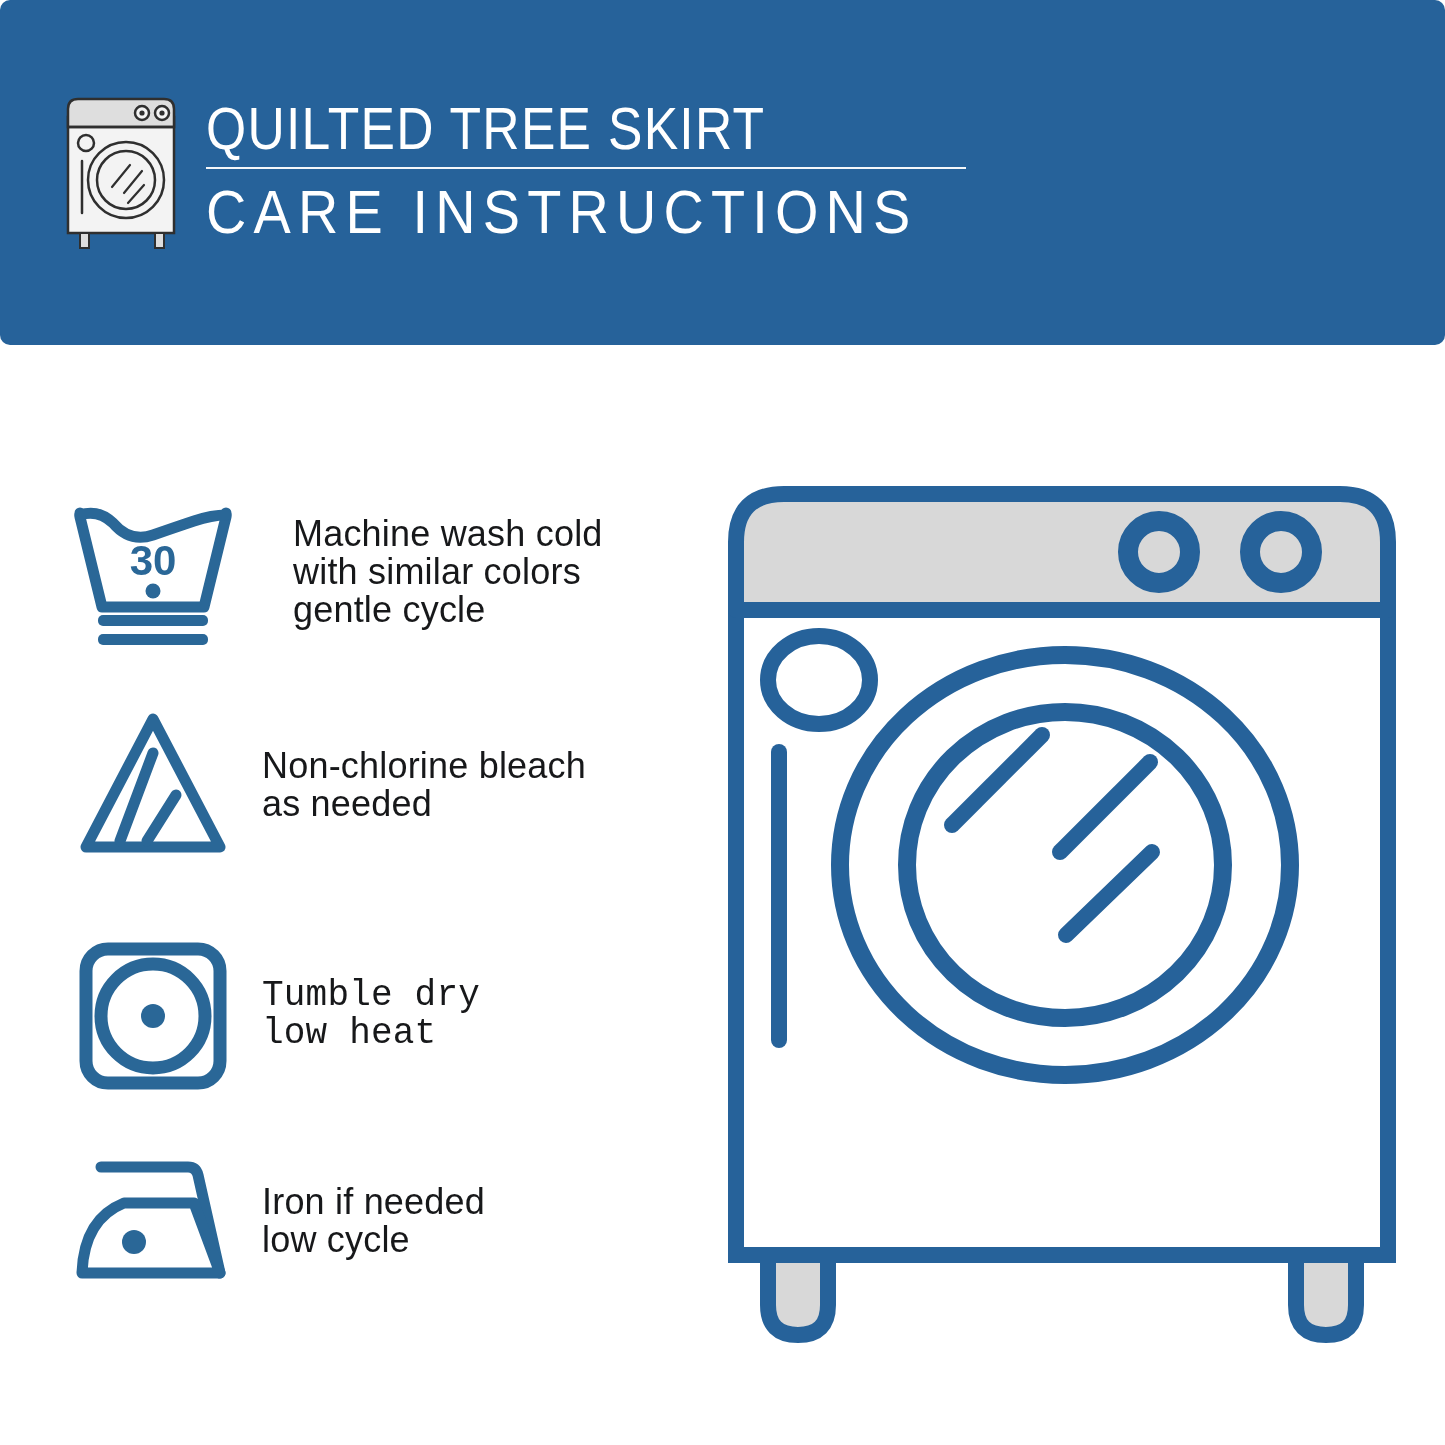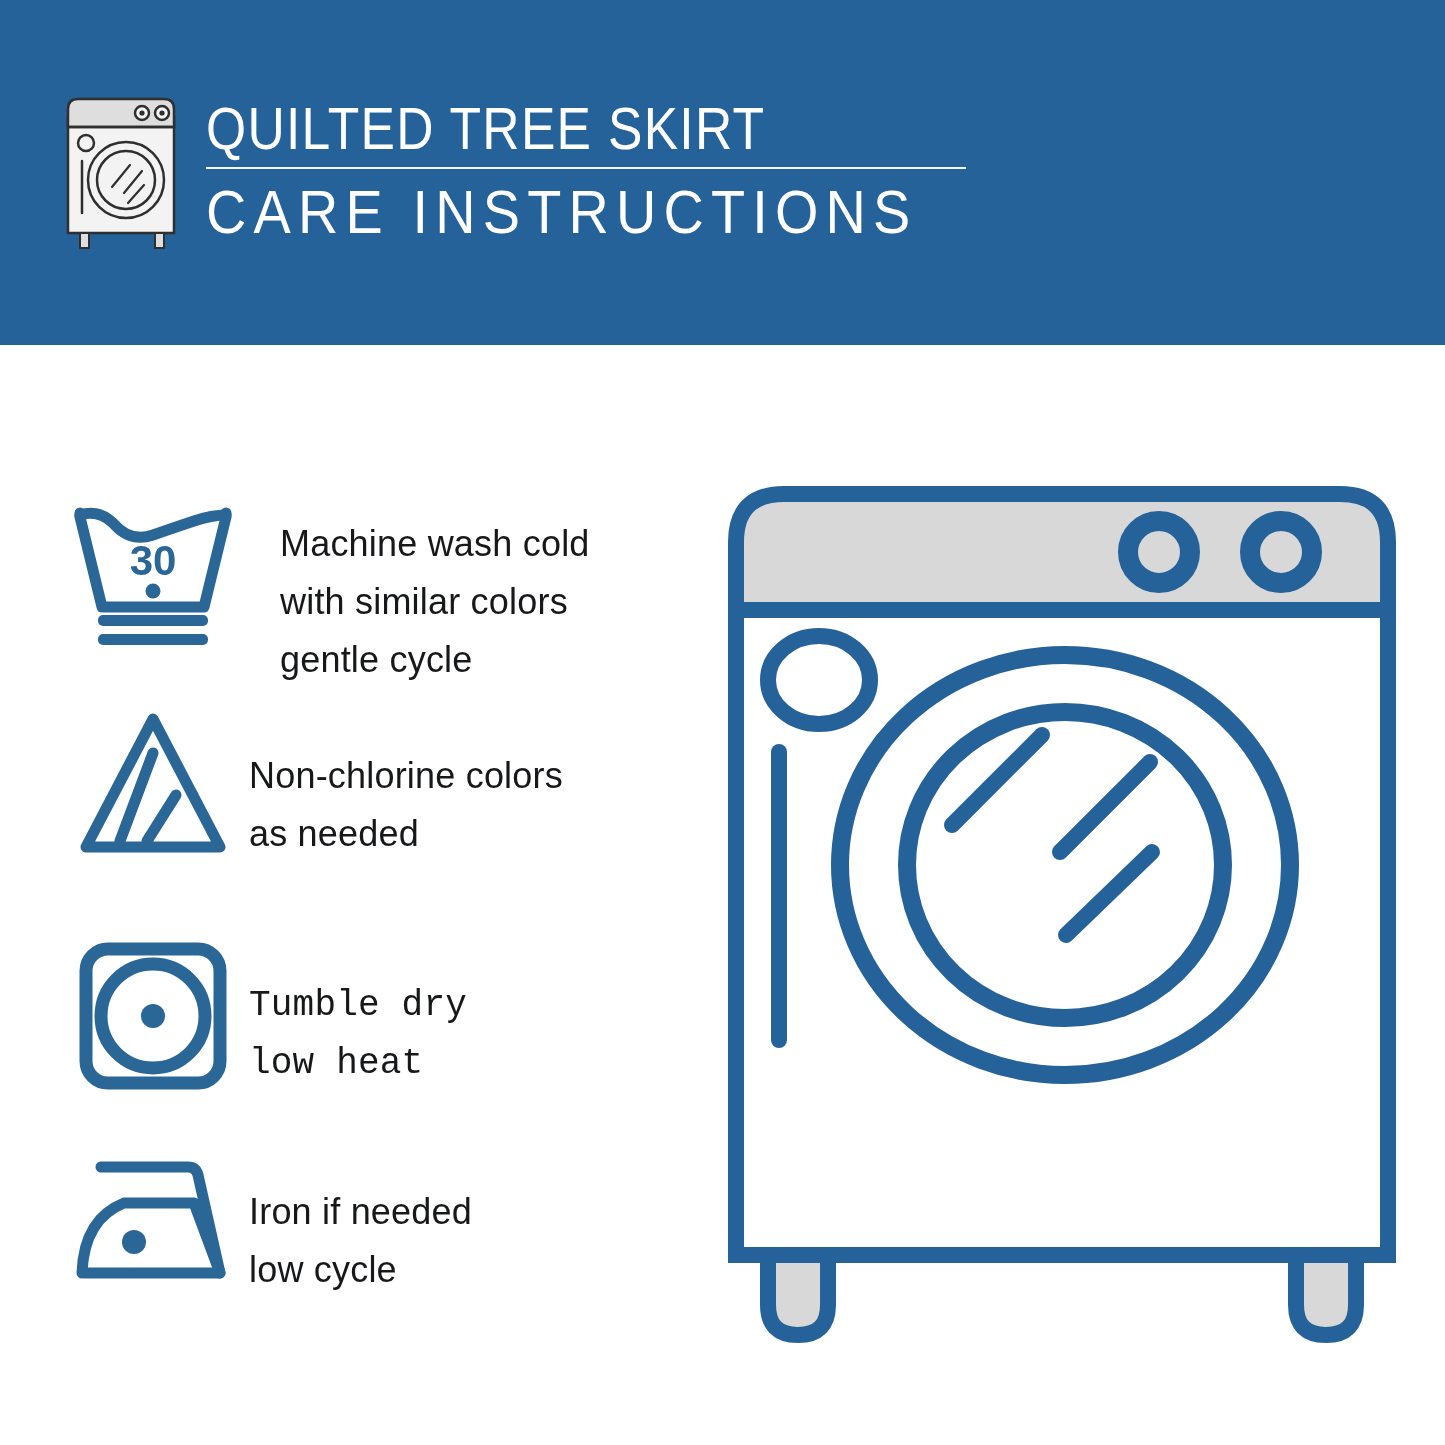--- a/index.html
+++ b/index.html
@@ -19,20 +19,21 @@
   }
 
   
   #header-band {
     position: absolute;
     left: 0;
     top: 0;
     width: 1445px;
     height: 345px;
     background: #26629a;
+    border-radius: 10px;
   }
   #header-inner {
     position: absolute;
     left: 62px;
     top: 95px;
     display: flex;
     align-items: flex-start;
   }
   #header-logo {
     width: 120px;
@@ -83,24 +84,24 @@
     width: 620px;
   }
   .care-symbol {
     flex: 0 0 auto;
     width: 170px;
     height: 160px;
   }
   .care-text {
     color: #17181a;
     font-size: 36px;
-    line-height: 58px;
+    line-height: 38px;
     font-weight: 400;
     letter-spacing: 0.2px;
-    margin-left: 11px;
+    margin-left: 24px;
     white-space: pre-line;
   }
 
   #care-row-0 { top: 495px; gap: 31px; }
   #care-row-0 .care-text { margin-top: 20px; }
 
   #care-row-1 { top: 705px; }
   #care-row-1 .care-text { margin-top: 42px; }
 
   #care-row-2 { top: 935px; }
@@ -181,21 +182,21 @@
   </div>
 
   <div class="care-row" id="care-row-1">
     <svg class="care-symbol" viewBox="0 0 170 160">
 
       <path d="M85 14 L152 142 L18 142 Z" fill="none" stroke="#2a6797" stroke-width="11" stroke-linejoin="round"></path>
 
       <line x1="85" y1="48" x2="52" y2="136" stroke="#2a6797" stroke-width="11" stroke-linecap="round"></line>
       <line x1="108" y1="90" x2="79" y2="136" stroke="#2a6797" stroke-width="11" stroke-linecap="round"></line>
     </svg>
-    <div class="care-text">Non-chlorine colors
+    <div class="care-text">Non-chlorine bleach
 as needed</div>
   </div>
 
   <div class="care-row" id="care-row-2">
     <svg class="care-symbol" viewBox="0 0 170 160">
       <rect x="18" y="14" width="134" height="134" rx="22" ry="22" fill="none" stroke="#2a6797" stroke-width="13"></rect>
       <circle cx="85" cy="81" r="52" fill="none" stroke="#2a6797" stroke-width="13"></circle>
       <circle cx="85" cy="81" r="12" fill="#2a6797"></circle>
     </svg>
     <div class="care-text">Tumble dry

